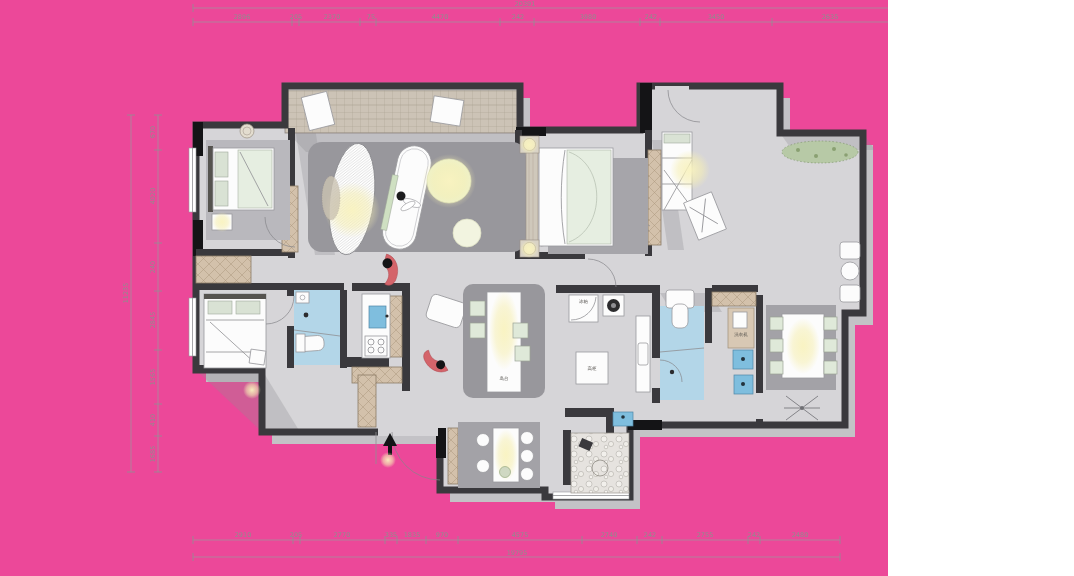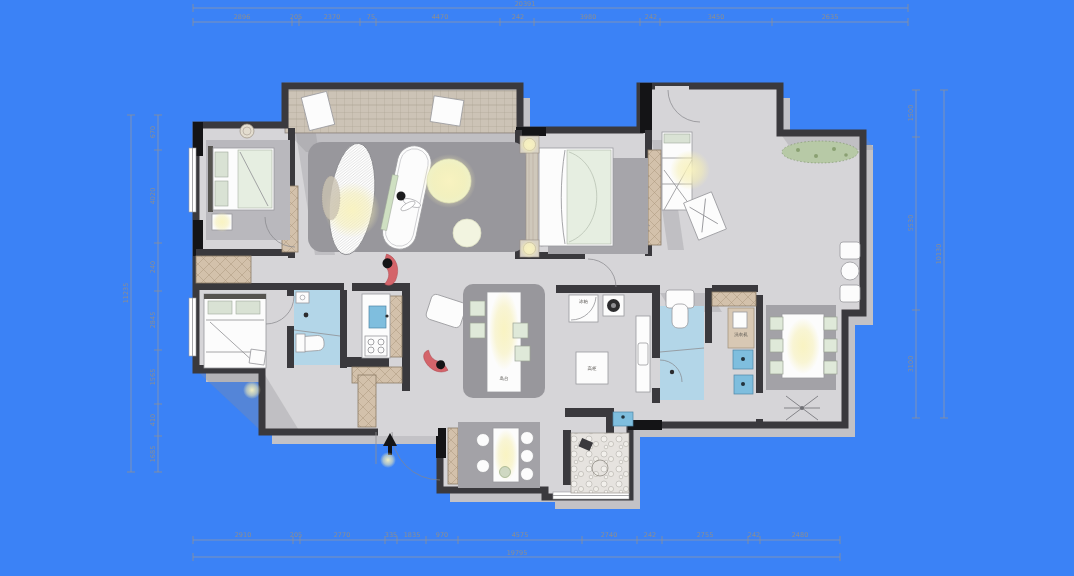--- a/index.html
+++ b/index.html
@@ -1,16 +1,16 @@
 <!DOCTYPE html>
 <html><head>
 <meta charset="utf-8">
 <style>
   html,body{margin:0;padding:0;background:#ffffff;}
-  .stage{position:relative;width:1074px;height:576px;background:#3b82f6;overflow:hidden;
+  .stage{position:relative;width:888px;height:576px;background:#ec4899;overflow:hidden;
          font-family:"DejaVu Sans",sans-serif;}
   svg{display:block}
   .dimline{stroke:#9b9b9f;stroke-width:0.7;fill:none;}
   .dimtick{stroke:#8f8f93;stroke-width:0.8;fill:none;}
   .dimtext{font:6.5px "DejaVu Sans",sans-serif;fill:#8e8e8e;}
   .roomtext-sm{font:4.5px "DejaVu Sans",sans-serif;fill:#4e4b47;}
   .wall{fill:#3a393d;}
   .wall-dark{fill:#141416;}
   .floorc{fill:#d6d5d8;}
   .thin{stroke:#8f8f93;stroke-width:0.8;fill:none;}

